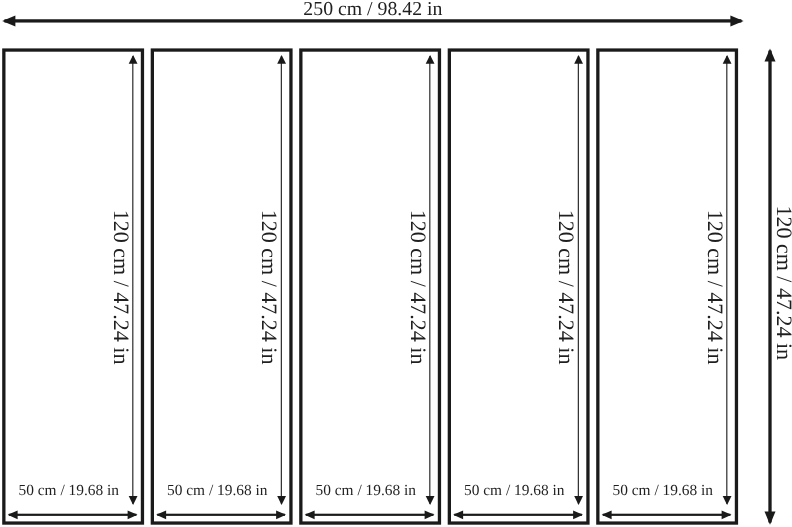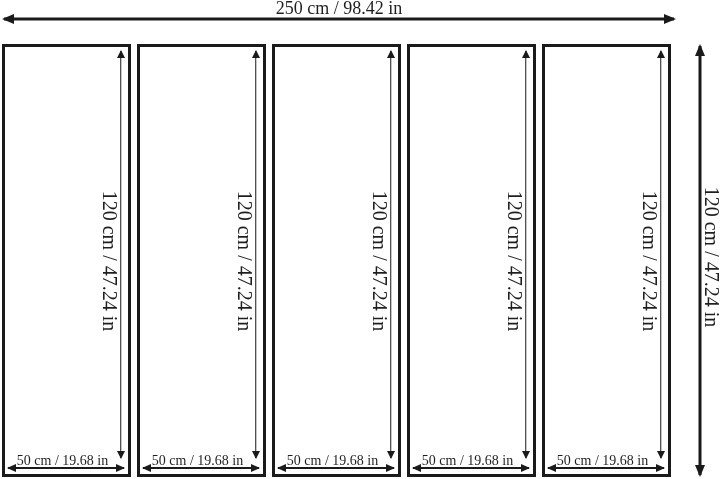--- a/index.html
+++ b/index.html
@@ -57,21 +57,21 @@
   }
   .p1{left:2px;} .p2{left:137px;} .p3{left:272px;} .p4{left:407px;} .p5{left:542px;}
 
   .pv-arrow{right:3px;width:9px;top:3px;bottom:15px;}
   .pv-label{
     position:absolute;right:18px;top:50%;
     transform:translate(50%,-50%) rotate(90deg);
     font-size:20px;line-height:20px;white-space:nowrap;
   }
   .pw-label{
-    position:absolute;left:2px;right:10px;bottom:6px;
+    position:absolute;left:2px;right:10px;bottom:20px;
     text-align:center;font-size:14px;line-height:15px;white-space:nowrap;
   }
   .pw-arrow{left:2px;right:3px;bottom:1px;height:10px;}
 
   
   .right-arrow{left:694px;top:44px;width:11px;height:433px;}
   .right-label{
     position:absolute;left:712px;top:257px;
     transform:translate(-50%,-50%) rotate(90deg);
     font-size:20px;line-height:20px;white-space:nowrap;

